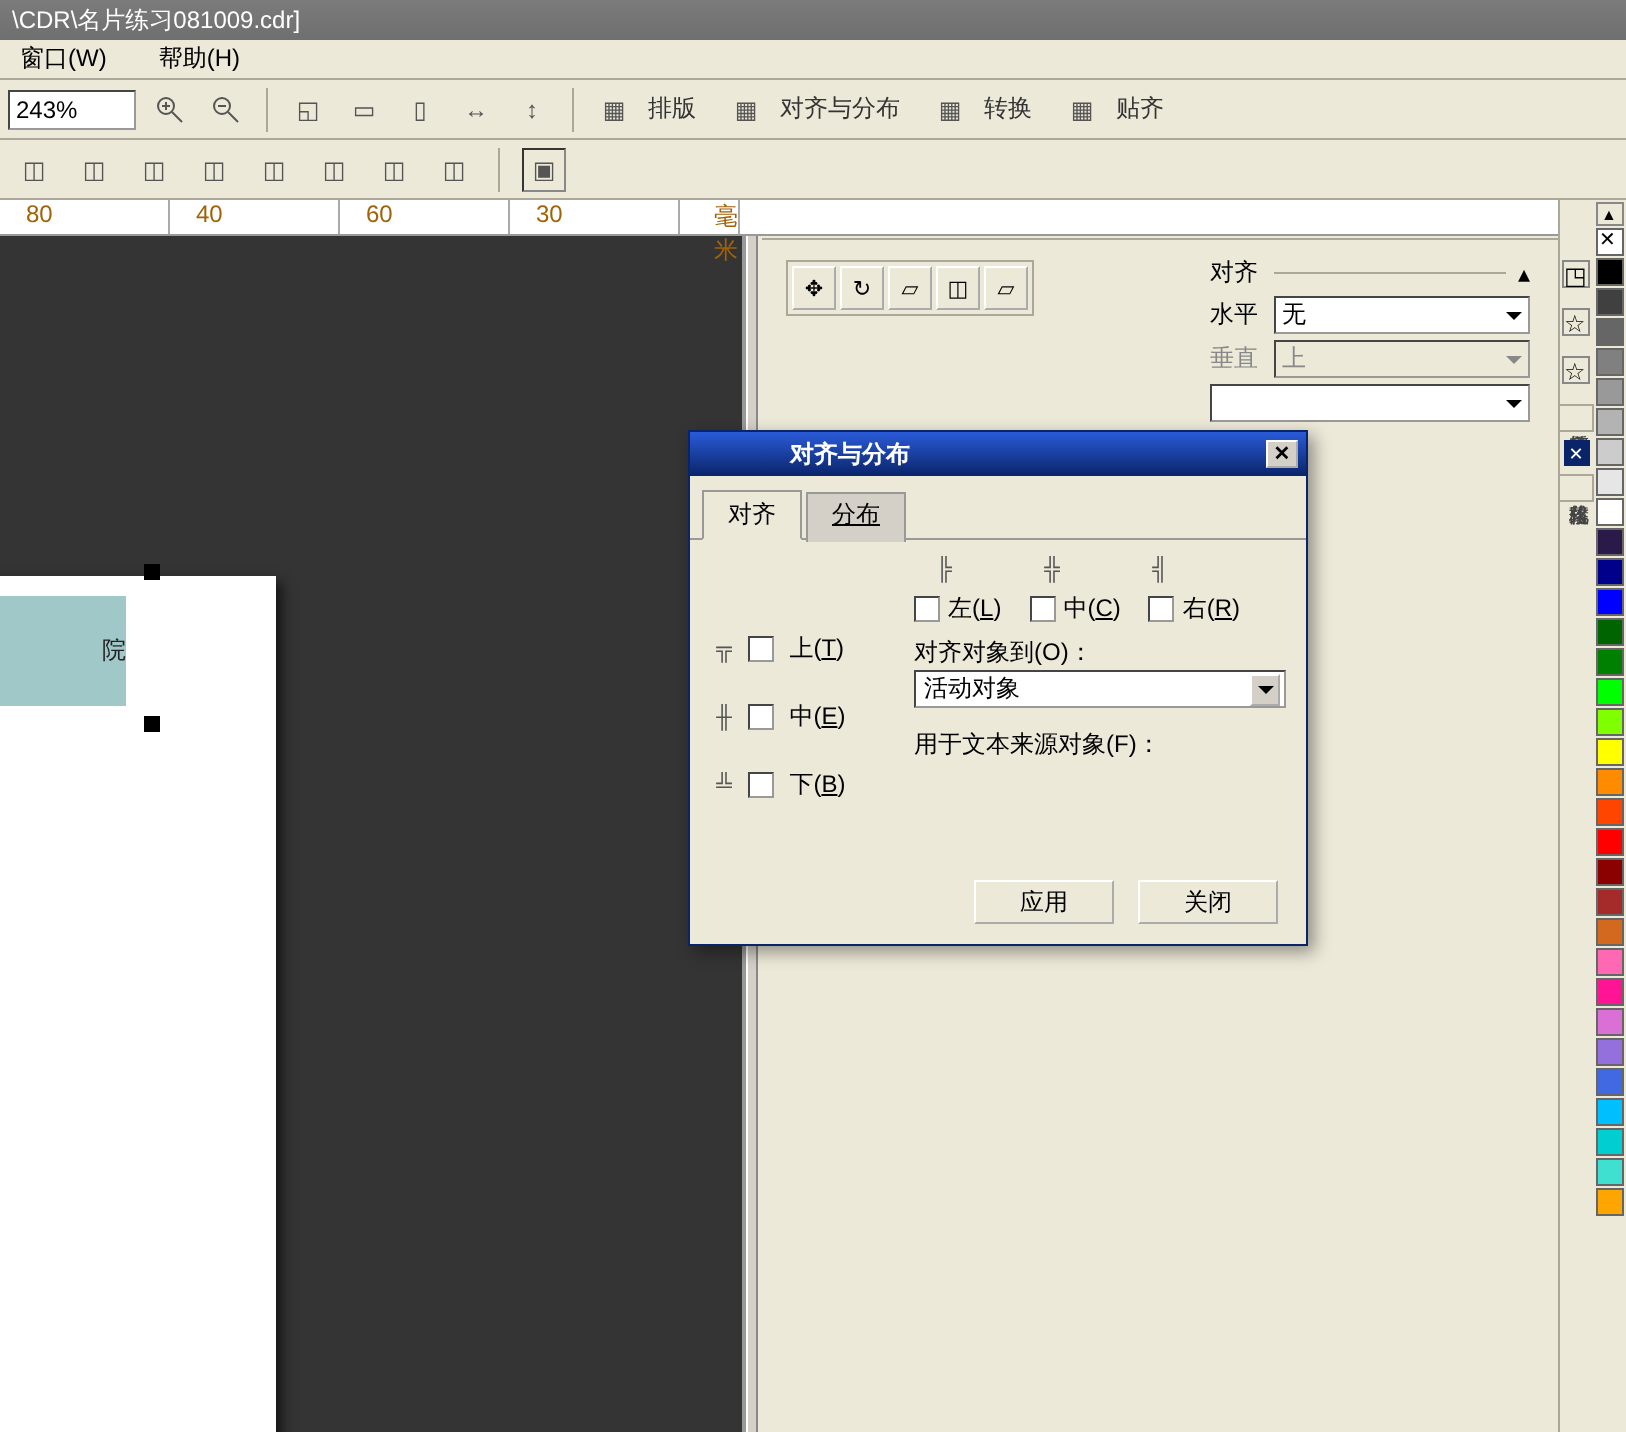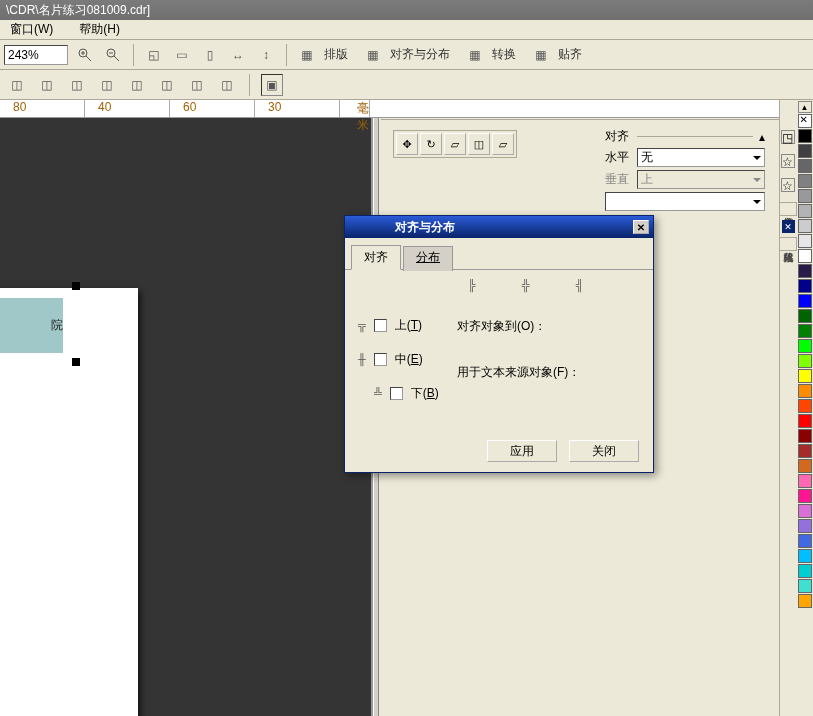--- a/index.html
+++ b/index.html
@@ -223,39 +223,50 @@
     <div class="dlg-tab active"><span>对齐</span></div>
     <div class="dlg-tab inactive"><span>分布</span></div>
   </div>
   <div class="dlg-body">
 
     <div style="position:absolute;left:118px;top:6px;display:flex;gap:36px">
       <span class="col-ico">╠</span>
       <span class="col-ico">╬</span>
       <span class="col-ico">╣</span>
     </div>
+    <div style="position:absolute;left:112px;top:26px;display:flex;gap:14px">
+      <span><span class="chk"></span><span class="fld-label">左(<span class="underline">L</span>)</span></span>
+      <span><span class="chk"></span><span class="fld-label">中(<span class="underline">C</span>)</span></span>
+      <span><span class="chk"></span><span class="fld-label">右(<span class="underline">R</span>)</span></span>
+    </div>
 
     <div style="position:absolute;left:8px;top:46px">
       <span class="col-ico">╦</span>
       <span class="chk"></span>
       <span class="fld-label">上(<span class="underline">T</span>)</span>
     </div>
     <div style="position:absolute;left:8px;top:80px">
       <span class="col-ico">╫</span>
       <span class="chk"></span>
       <span class="fld-label">中(<span class="underline">E</span>)</span>
     </div>
-    <div style="position:absolute;left:24px;top:114px">
+    <div style="position:absolute;left:8px;top:114px">
       <span class="col-ico">╩</span>
       <span class="chk"></span>
       <span class="fld-label">下(<span class="underline">B</span>)</span>
     </div>
 
     <div style="position:absolute;left:112px;top:48px;right:10px">
       <div class="fld-label">对齐对象到(O)：</div>
+      <div class="combo">
+        <span style="flex:1">活动对象</span>
+        <div class="arrow-btn">
+            <span class="dropdown-arrow"></span>
+          </div>
+      </div>
     </div>
     <div style="position:absolute;left:112px;top:94px;right:26px">
       <div class="fld-label">用于文本来源对象(F)：</div>
     </div>
   </div>
   <div class="dlg-btns">
     <div class="dbtn">
         <span>应用</span>
       </div>
     <div class="dbtn">

